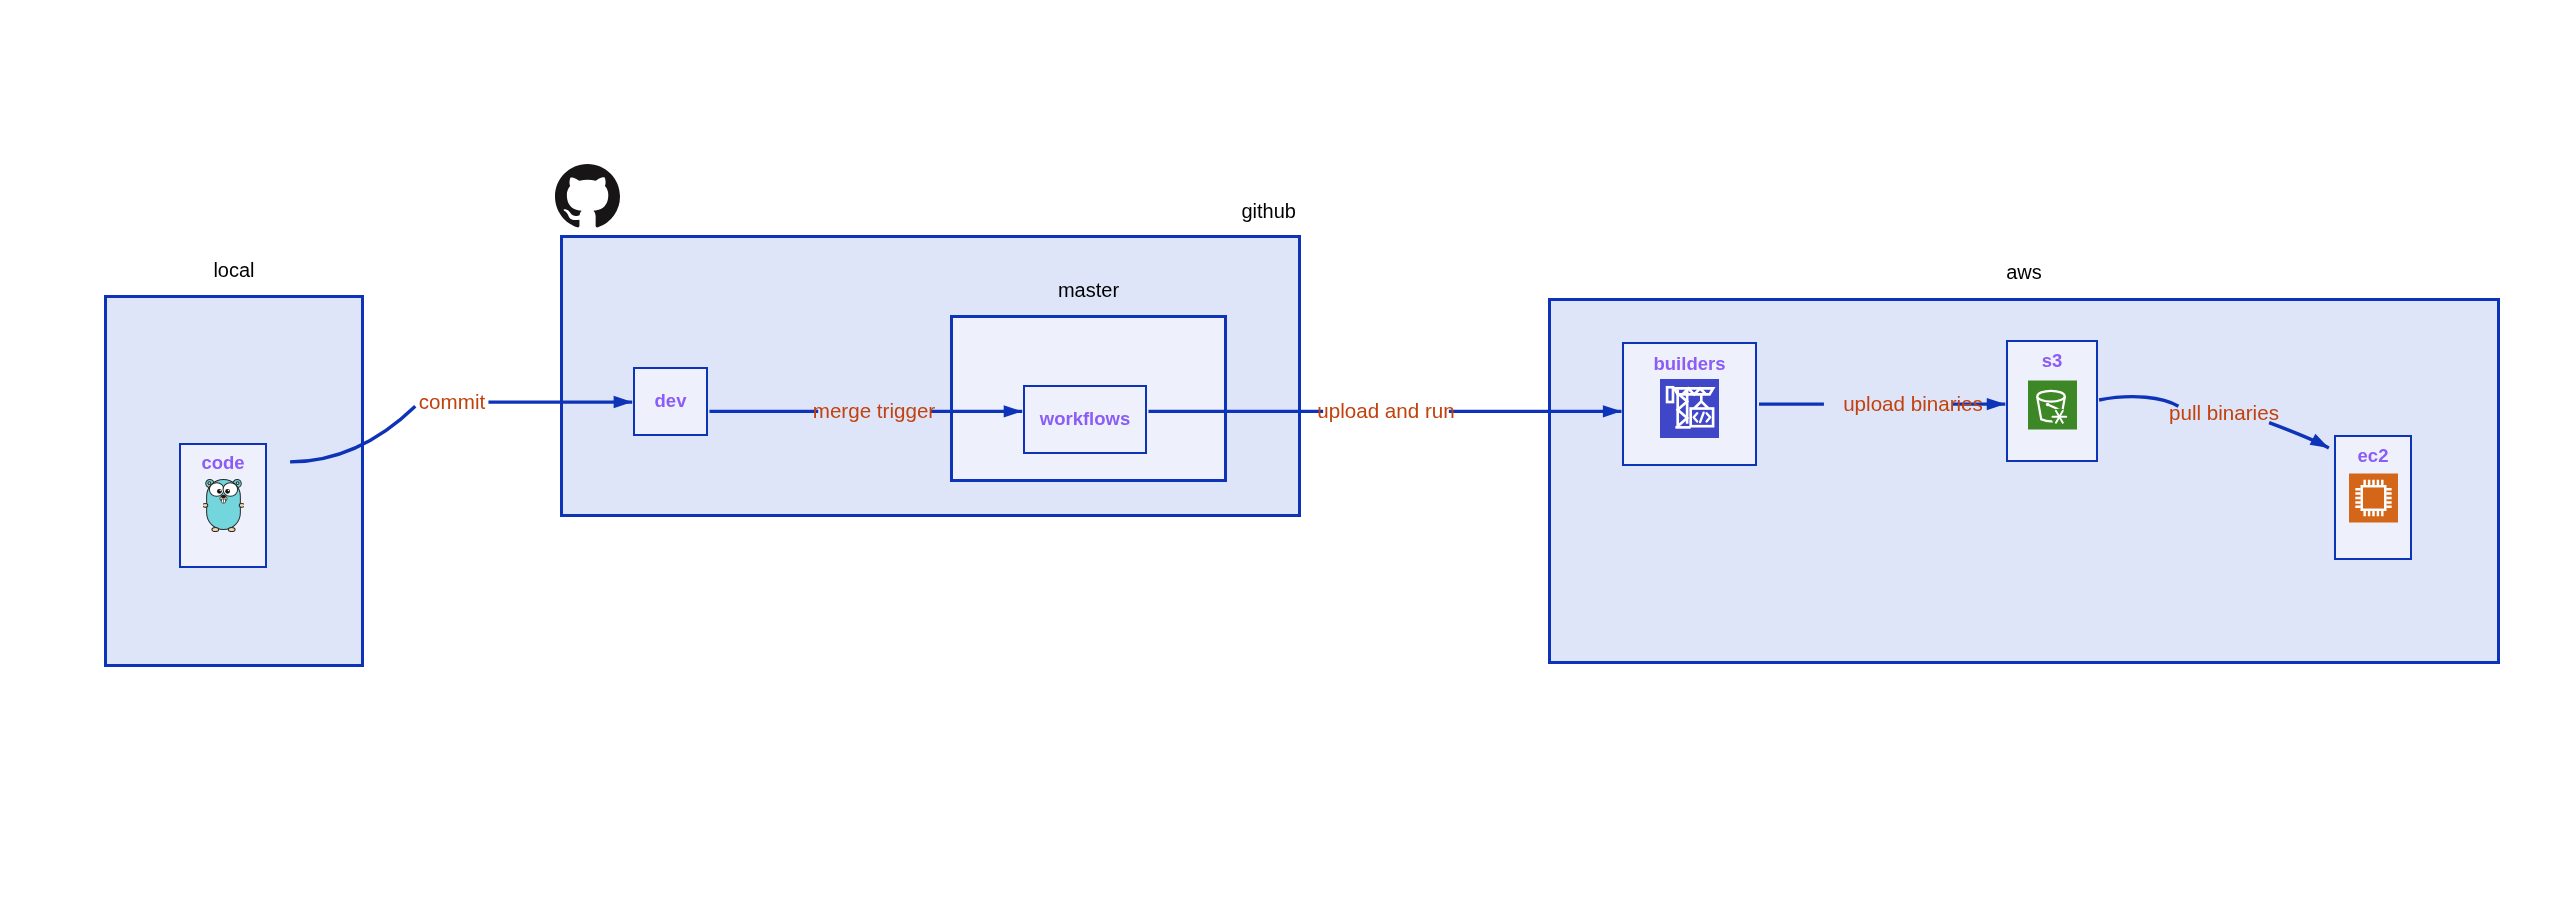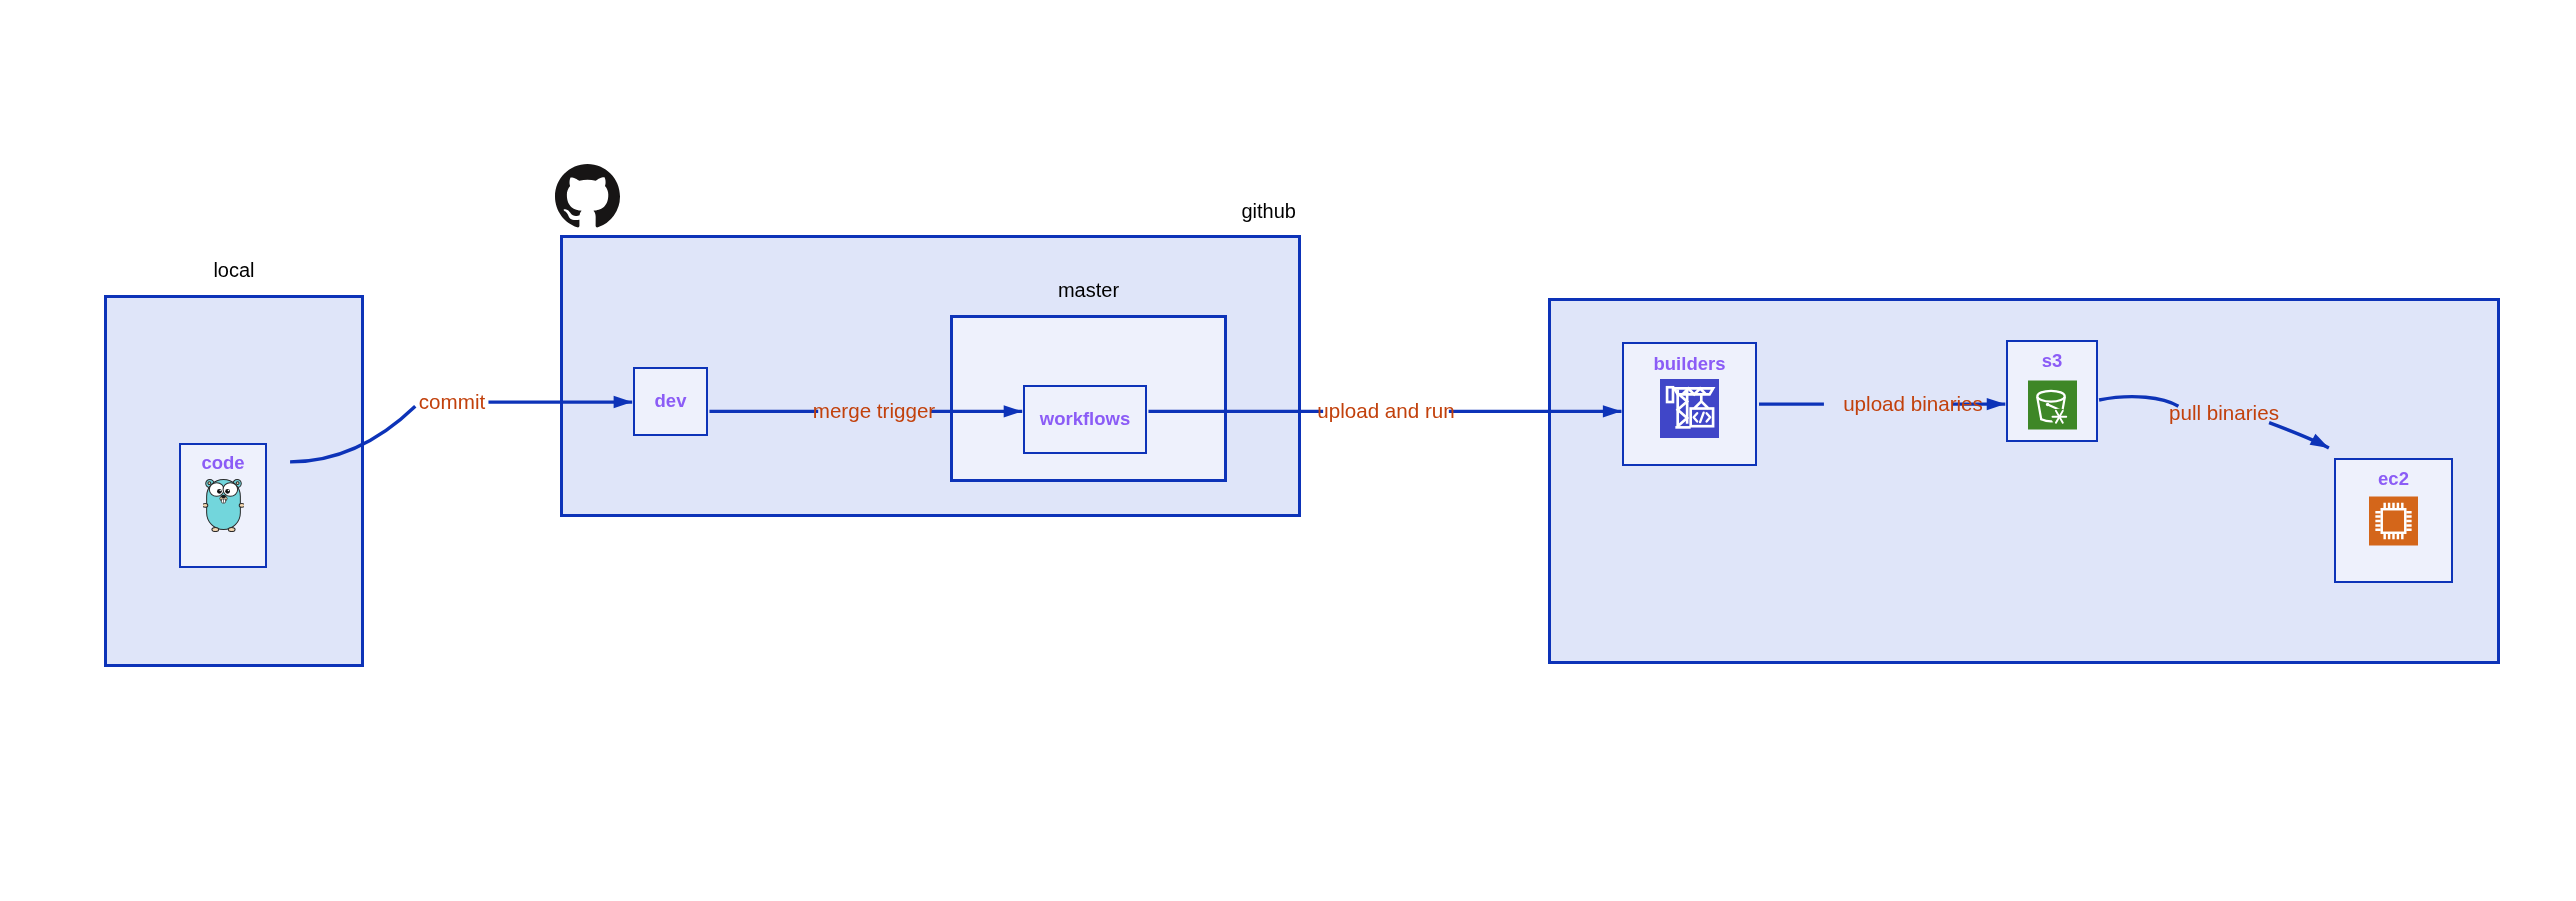--- a/index.html
+++ b/index.html
@@ -29,20 +29,21 @@
   <div class="cluster" style="left:104px;top:295px;width:260px;height:372px;"></div>
   <div class="cluster-label" style="left:104px;top:253px;width:260px;text-align:center;">local</div>
 
   <div class="cluster" style="left:560px;top:235px;width:741px;height:282px;"></div>
   <div class="cluster-label" style="left:987px;top:194px;width:309px;text-align:right;">github</div>
 
   <div class="cluster" style="left:950px;top:315px;width:277px;height:167px;background:#eef1fc;"></div>
   <div class="cluster-label" style="left:950px;top:273px;width:277px;text-align:center;">master</div>
 
   <div class="cluster" style="left:1548px;top:298px;width:952px;height:366px;"></div>
+  <div class="cluster-label" style="left:1548px;top:255px;width:952px;text-align:center;">aws</div>
 
   <svg class="octocat" viewBox="0 0 16 16">
     <path fill="#171515" fill-rule="evenodd" d="M8 0C3.58 0 0 3.58 0 8c0 3.54 2.29 6.53 5.47 7.59.4.07.55-.17.55-.38 0-.19-.01-.82-.01-1.49-2.01.37-2.53-.49-2.69-.94-.09-.23-.48-.94-.82-1.13-.28-.15-.68-.52-.01-.53.63-.01 1.08.58 1.23.82.72 1.21 1.87.87 2.33.66.07-.52.28-.87.51-1.07-1.78-.2-3.64-.89-3.64-3.95 0-.87.31-1.59.82-2.15-.08-.2-.36-1.02.08-2.12 0 0 .67-.21 2.2.82.64-.18 1.32-.27 2-.27s1.36.09 2 .27c1.53-1.04 2.2-.82 2.2-.82.44 1.1.16 1.92.08 2.12.51.56.82 1.27.82 2.15 0 3.07-1.87 3.75-3.65 3.95.29.25.54.73.54 1.48 0 1.07-.01 1.93-.01 2.2 0 .21.15.46.55.38A8.01 8.01 0 0 0 16 8c0-4.42-3.58-8-8-8z"></path>
   </svg>
 
   <div class="node" style="left:179px;top:443px;width:88px;height:125px;padding-top:8.2px;">
     <div class="node-label">code</div>
     <svg class="icon-tile" width="41" height="55" viewBox="0 0 90 120">
       <g stroke="#2a2a2a" stroke-width="2.2">
         <circle cx="15" cy="14" r="9" fill="#72d6dc"></circle>
@@ -91,42 +92,42 @@
         <rect x="52" y="50" width="38" height="30"></rect>
       </g>
       <g stroke="#ffffff" stroke-width="4" fill="none" stroke-linecap="round" stroke-linejoin="round">
         <path d="M63 58 L57 65 L63 72"></path>
         <path d="M68 73 L74 57"></path>
         <path d="M79 58 L85 65 L79 72"></path>
       </g>
     </svg>
   </div>
 
-  <div class="node" style="left:2006px;top:340px;width:92px;height:102px;padding-top:9.3px;">
+  <div class="node" style="left:2006px;top:340px;width:92px;height:122px;padding-top:9.3px;">
     <div class="node-label">s3</div>
     <svg class="icon-tile" style="margin-top:7.2px;" width="49" height="52" viewBox="0 0 100 100">
       <rect x="0" y="0" width="100" height="100" fill="#3e8727"></rect>
       <g stroke="#ffffff" stroke-width="4.5" fill="none" stroke-linecap="round">
         <ellipse cx="47" cy="32" rx="28" ry="11"></ellipse>
         <path d="M19 35 L27 79"></path>
         <path d="M75 35 L67 79"></path>
         <path d="M27 79 Q47 88 67 79"></path>
         <path d="M40 49 L71 63"></path>
       </g>
       <circle cx="40" cy="49" r="3.5" fill="#ffffff"></circle>
       <circle cx="64" cy="74" r="17" fill="#3e8727"></circle>
       <g stroke="#ffffff" stroke-width="4" stroke-linecap="round">
         <path d="M50 74 H78"></path>
         <path d="M57 62 L71 86"></path>
         <path d="M71 62 L57 86"></path>
       </g>
     </svg>
   </div>
 
-  <div class="node" style="left:2334px;top:458px;width:119px;height:125px;padding-top:9.3px;">
+  <div class="node" style="left:2334px;top:435px;width:78px;height:125px;padding-top:9.3px;">
     <div class="node-label">ec2</div>
     <svg class="icon-tile" style="margin-top:6.2px;" width="49" height="50" viewBox="0 0 100 100">
       <rect x="0" y="0" width="100" height="100" fill="#d4661a"></rect>
       <rect x="26" y="26" width="48" height="48" fill="none" stroke="#ffffff" stroke-width="5"></rect>
       <g stroke="#ffffff" stroke-width="5">
         <path d="M32 13 V24 M41 13 V24 M50 13 V24 M59 13 V24 M68 13 V24"></path>
         <path d="M32 76 V87 M41 76 V87 M50 76 V87 M59 76 V87 M68 76 V87"></path>
         <path d="M13 32 H24 M13 41 H24 M13 50 H24 M13 59 H24 M13 68 H24"></path>
         <path d="M76 32 H87 M76 41 H87 M76 50 H87 M76 59 H87 M76 68 H87"></path>
       </g>

